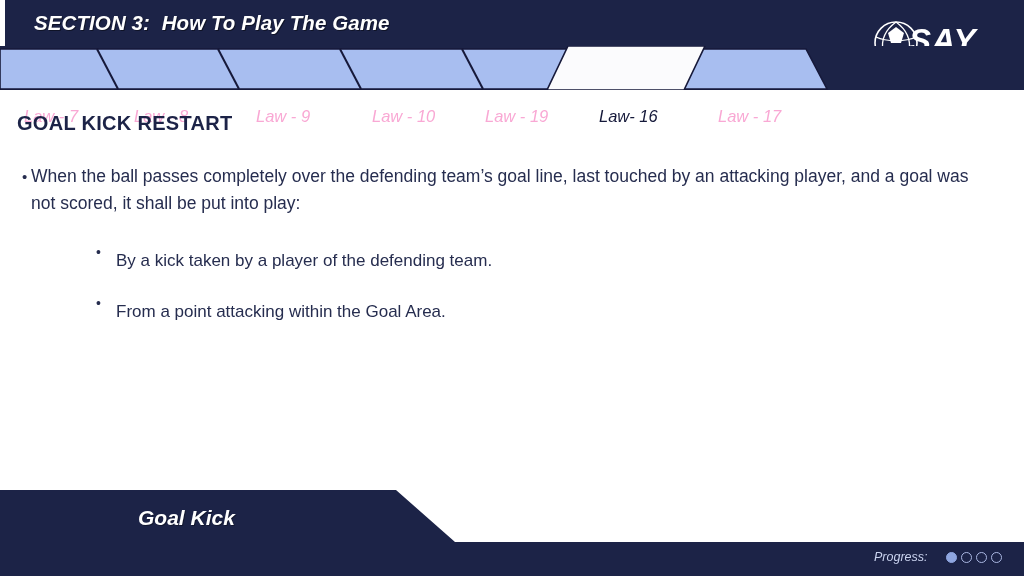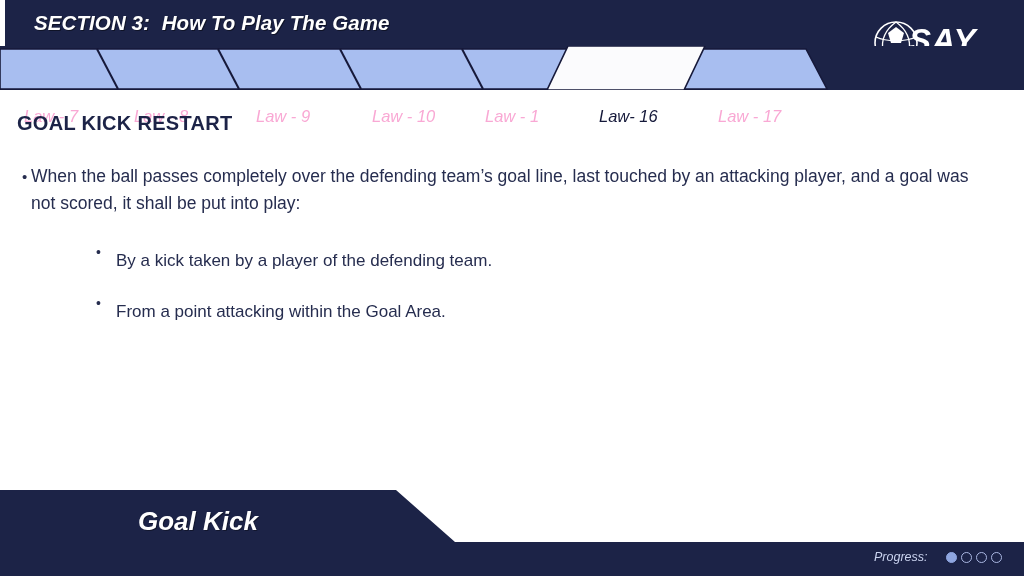--- a/index.html
+++ b/index.html
@@ -73,21 +73,21 @@
   }
   .bullet-l2 .btext{display:block;margin-left:20px;margin-top:8px;}
 
   
   .footer-shape{
     position:absolute;left:0;top:488px;width:1024px;height:88px;
   }
   .footer-shape svg{display:block;}
   .footer-title{
     position:absolute;left:138px;top:506px;
-    font-size:26px;font-weight:bold;font-style:italic;color:#ffffff;
+    font-size:21px;font-weight:bold;font-style:italic;color:#ffffff;
     white-space:pre;
     text-shadow:1px 1px 0 rgba(0,0,0,0.35);
   }
   .progress-wrap{
     position:absolute;left:874px;top:550px;
     display:flex;align-items:center;gap:4px;
   }
   .progress-label{
     font-size:12.5px;font-style:italic;color:#c9d2ee;white-space:pre;
     margin-right:14px;
@@ -141,21 +141,21 @@
         <line x1="218" y1="3" x2="239" y2="43"></line>
         <line x1="340" y1="3" x2="361" y2="43"></line>
         <line x1="462" y1="3" x2="483" y2="43"></line>
       </g>
     </svg>
 
     <div class="tab-label" style="left:24px;top:62px;">Law - 7</div>
     <div class="tab-label" style="left:134px;top:62px;">Law - 8</div>
     <div class="tab-label" style="left:256px;top:62px;">Law - 9</div>
     <div class="tab-label" style="left:372px;top:62px;font-style:italic;">Law - 10</div>
-    <div class="tab-label" style="left:485px;top:62px;">Law - 1</div>
+    <div class="tab-label" style="left:485px;top:62px;">Law - 19</div>
     <div class="tab-label active" style="left:599px;top:62px;">Law- 16</div>
     <div class="tab-label" style="left:718px;top:62px;">Law - 17</div>
   </div>
 
   <div class="slide-title">GOAL KICK RESTART</div>
 
   <div class="bullet-l1" style="top:163px;">
     <span class="bchar">•</span>
     <span class="btext">When the ball passes completely over the defending team’s goal line, last touched by an attacking player, and a goal was not scored, it shall be put into play:</span>
   </div>

